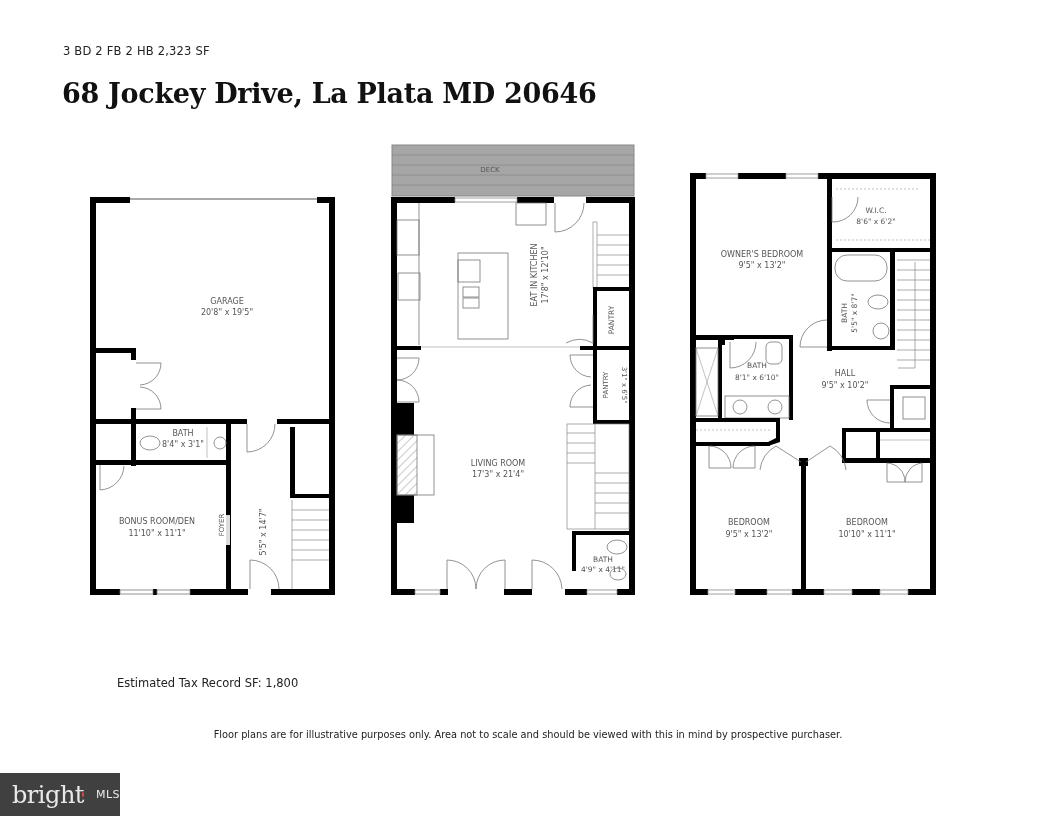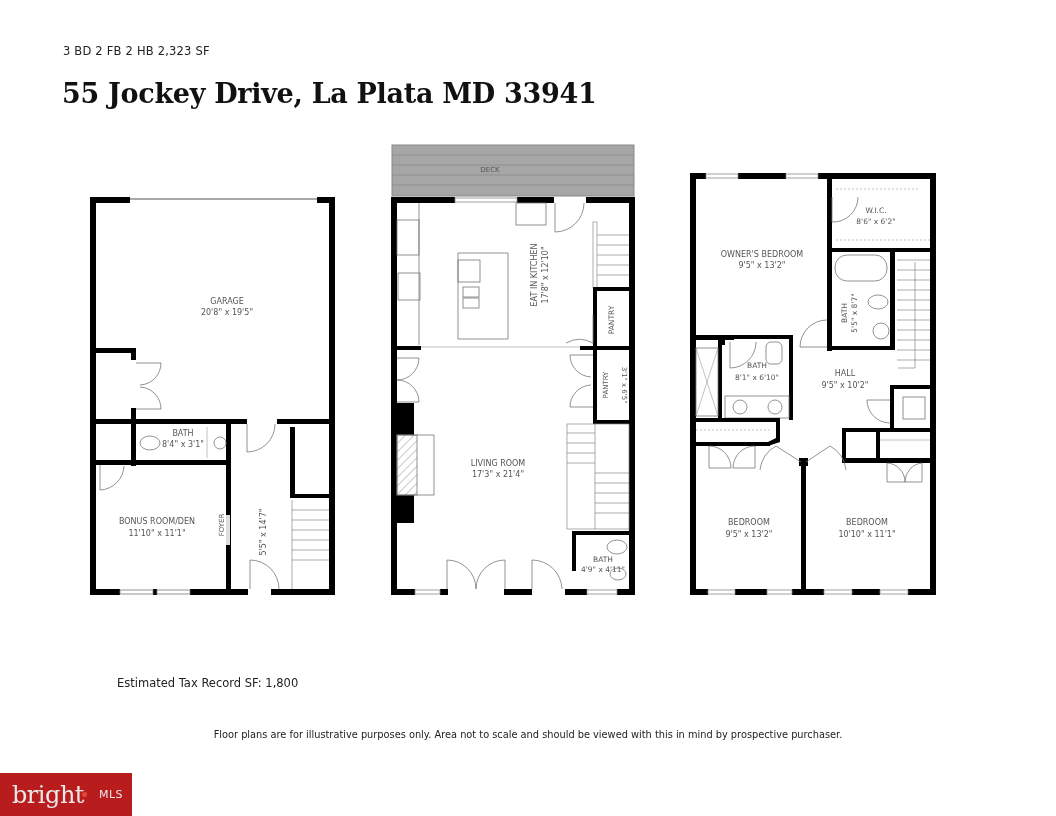--- a/index.html
+++ b/index.html
@@ -2,31 +2,31 @@
 <html><head>
 <meta charset="utf-8">
 <style>
   html, body { margin: 0; padding: 0; background: #ffffff; }
   body { width: 1056px; height: 816px; position: relative; overflow: hidden; font-family: "DejaVu Sans", sans-serif; color: #111; }
   .summary { position: absolute; left: 63px; top: 44px; font-size: 11.5px; letter-spacing: 0.2px; color: #222; font-family: "DejaVu Sans", sans-serif; }
   .address { position: absolute; left: 62px; top: 78px; font-size: 27px; font-weight: bold; font-family: "DejaVu Serif", serif; color: #111; letter-spacing: -0.3px; }
   .plans { position: absolute; left: 0; top: 0; width: 1056px; height: 816px; }
   .tax { position: absolute; left: 117px; top: 676px; font-size: 11.5px; color: #222; font-family: "DejaVu Sans", sans-serif; }
   .disclaimer { position: absolute; left: 0; width: 1056px; text-align: center; top: 729px; font-size: 9.8px; color: #222; font-family: "DejaVu Sans", sans-serif; }
-  .brand { position: absolute; left: 0; top: 773px; width: 132px; height: 43px; background: #b91c1c; display: flex; align-items: center; padding-left: 12px; box-sizing: border-box; }
+  .brand { position: absolute; left: 0; top: 773px; width: 120px; height: 43px; background: #404040; display: flex; align-items: center; padding-left: 12px; box-sizing: border-box; }
   .brand-main { font-family: "DejaVu Serif", serif; font-size: 24px; color: #e9e9e9; letter-spacing: -0.5px; }
   .brand-dot { display: inline-block; width: 5px; height: 5px; border-radius: 50%; background: #e0493a; margin-left: -2px; vertical-align: 12px; }
   .brand-sub { font-family: "DejaVu Sans", sans-serif; font-size: 11px; color: #e9e9e9; margin-left: 12px; letter-spacing: 0.5px; }
   svg text { font-family: "DejaVu Sans", sans-serif; fill: #555; }
 </style>
 </head>
 <body>
 
 <div class="summary">3 BD 2 FB 2 HB 2,323 SF</div>
-<div class="address">55 Jockey Drive, La Plata MD 33941</div>
+<div class="address">68 Jockey Drive, La Plata MD 20646</div>
 
 <svg class="plans" viewBox="0 0 1056 816" xmlns="http://www.w3.org/2000/svg">
   <defs>
     <pattern id="hatch" width="6" height="6" patternUnits="userSpaceOnUse" patternTransform="rotate(45)">
       <line x1="0" y1="0" x2="0" y2="6" stroke="#777" stroke-width="0.8"></line>
     </pattern>
   </defs>
 
   <g>
 

